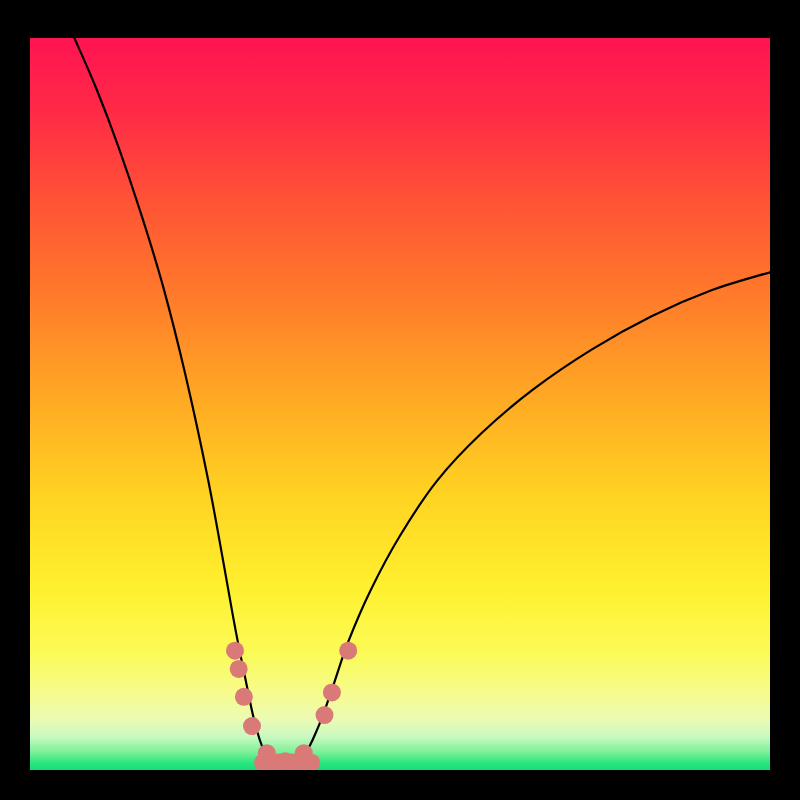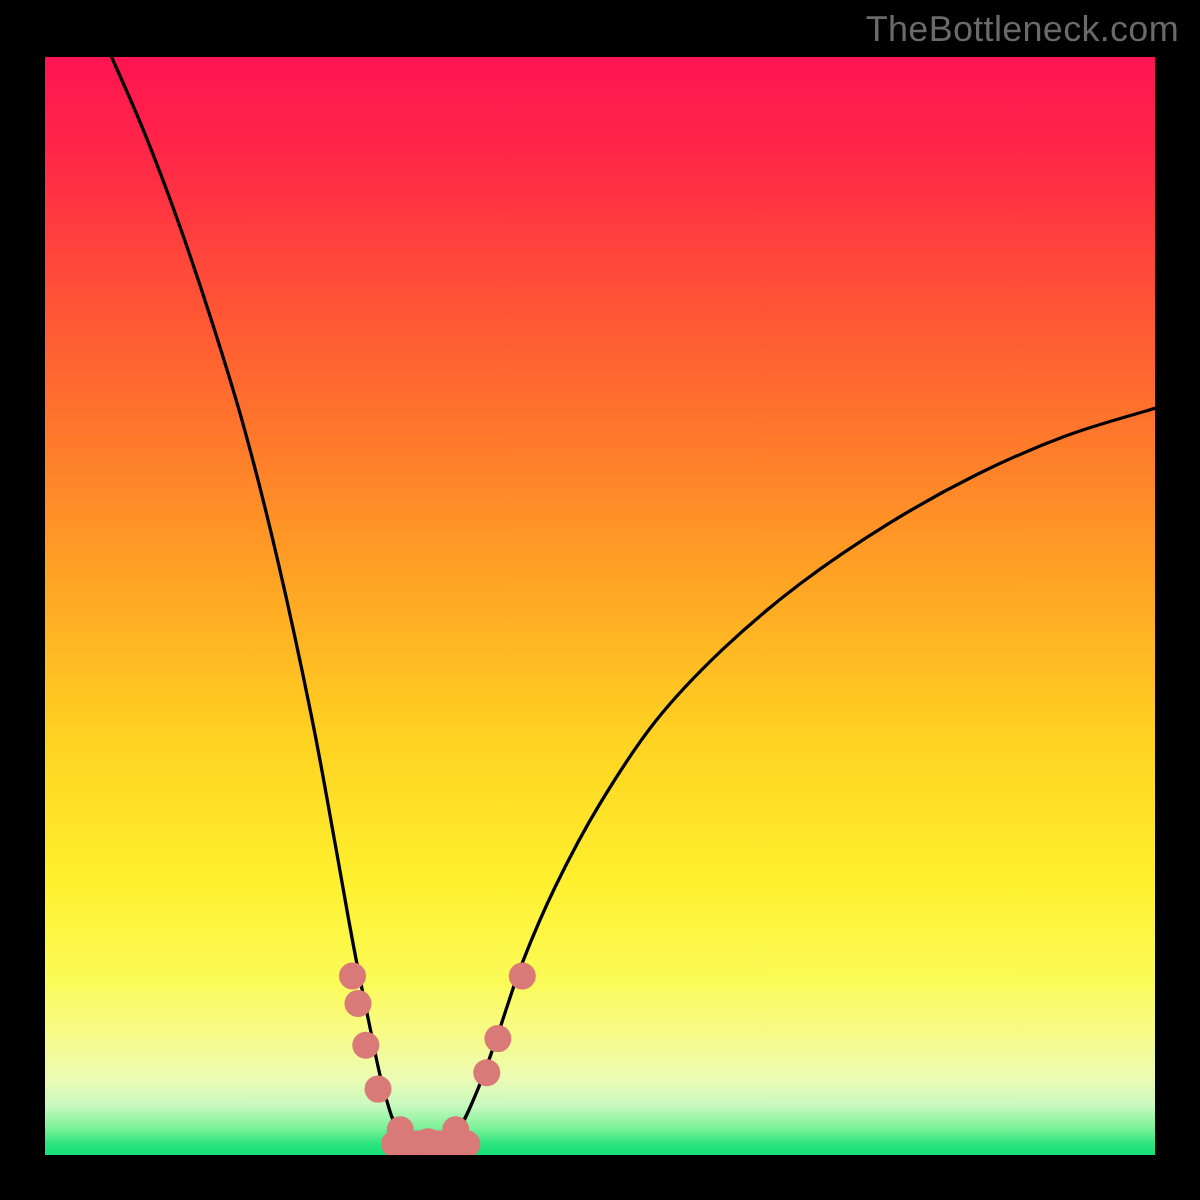--- a/index.html
+++ b/index.html
@@ -55,14 +55,13 @@
         <circle cx="213.86" cy="658.80" r="9" fill="#d97a78"></circle>
         <circle cx="222.00" cy="688.08" r="9" fill="#d97a78"></circle>
         <circle cx="236.80" cy="715.16" r="9" fill="#d97a78"></circle>
         <circle cx="255.30" cy="723.22" r="9" fill="#d97a78"></circle>
         <circle cx="273.80" cy="715.16" r="9" fill="#d97a78"></circle>
         <circle cx="294.52" cy="677.10" r="9" fill="#d97a78"></circle>
         <circle cx="301.92" cy="654.41" r="9" fill="#d97a78"></circle>
         <circle cx="318.20" cy="612.68" r="9" fill="#d97a78"></circle>
       </svg>
   </div>
-  <div class="watermark">TheBottleneck.com</div>
 </div>
 
 </body></html>

